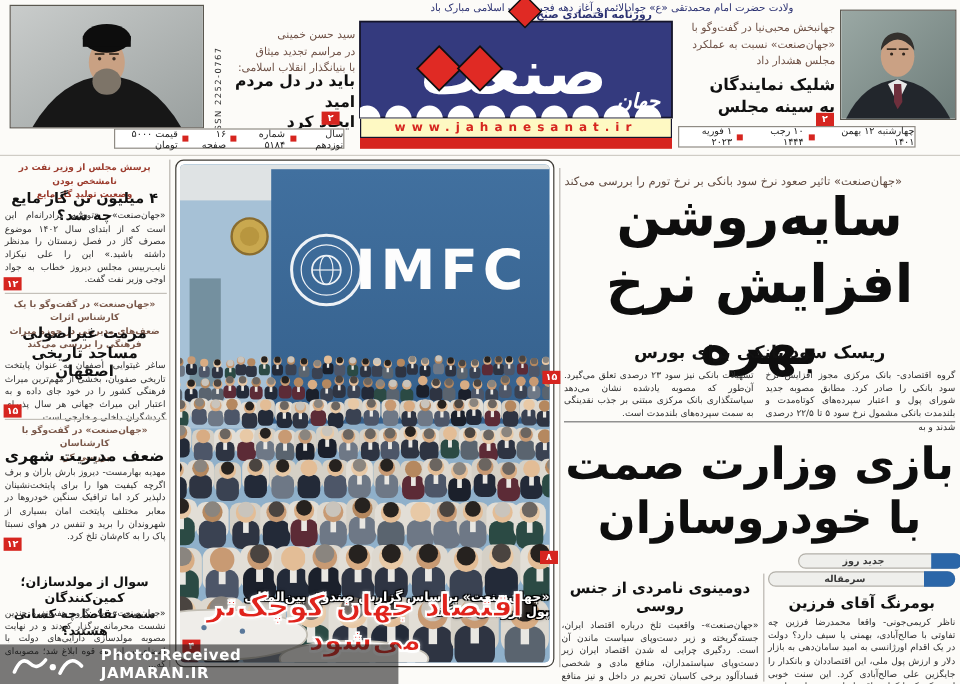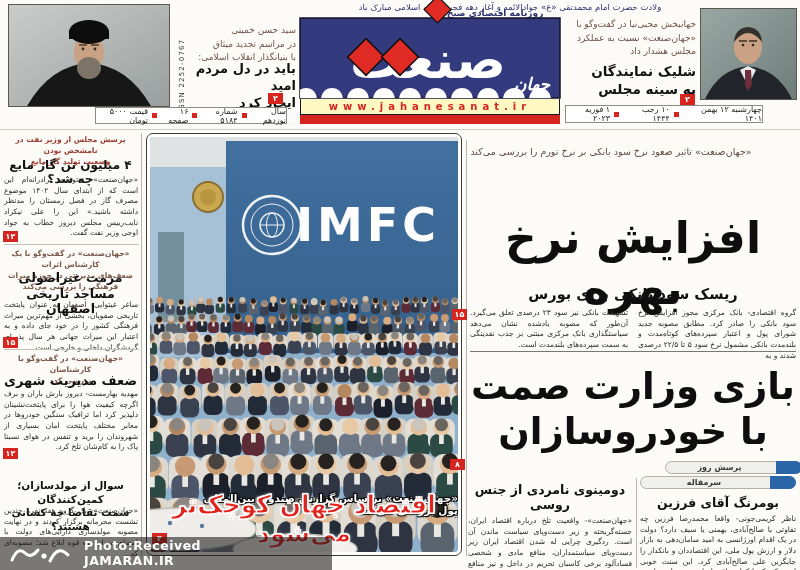--- a/index.html
+++ b/index.html
@@ -167,21 +167,21 @@
   <div class="divider-sb" style="top:349px;"></div>
 
   <div class="abs c kicker-sm pre" style="left:2px;top:354px;width:137px;">«جهان‌صنعت» در گفت‌وگو با کارشناسان
 بررسی کرد</div>
   <div class="abs c hl" style="left:2px;top:373px;width:137px;font-size:13px;">ضعف مدیریت شهری</div>
   <div class="abs bodytxt" style="left:4px;top:389px;width:134px;">مهدیه بهارمست- دیروز بارش باران و برف اگرچه کیفیت هوا را برای پایتخت‌نشینان دلپذیر کرد اما ترافیک سنگین خودروها در معابر مختلف پایتخت امان بسیاری از شهروندان را برید و تنفس در هوای نسبتا پاک را به کام‌شان تلخ کرد.</div>
   <div class="badge" style="left:3px;top:448px;">۱۲</div>
 
   <div class="secbar abs" style="left:2px;top:461px;width:137px;">
     <span class="tab"></span>
-    <span class="lbl">پرسش روز</span>
+    <span class="lbl">جدید روز</span>
   </div>
   <div class="abs c hl pre" style="left:2px;top:479px;width:137px;font-size:10.5px;line-height:1.3;">سوال از مولدسازان؛ کمین‌کنندگان
 سمت تقاضا چه کسانی هستند؟</div>
   <div class="abs bodytxt" style="left:4px;top:506px;width:134px;">«جهان‌صنعت»- یک گروه هفت‌نفره چندین نشست محرمانه برگزار کردند و در نهایت مصوبه مولدسازی دارایی‌های دولت با امضای سران سه قوه ابلاغ شد؛ مصوبه‌ای که...</div>
 
   <div class="vrule" style="left:141px;top:133px;height:423px;"></div>
 
   <div class="photo-frame">
     <div class="photo-canvas">
       <svg width="100%" height="100%" viewBox="0 0 308 415" preserveAspectRatio="none">
@@ -815,20 +815,21 @@
       </svg>
       <div class="photo-cap-kicker">«جهان‌صنعت» براساس گزارش صندوق بین‌المللی پول بررسی می‌کند</div>
       <div class="photo-cap-headline">اقتصاد جهان کوچک‌تر می‌شود</div>
     </div>
     <div class="badge" style="left:5px;bottom:11px;">۴</div>
   </div>
 
   <div class="vrule" style="left:466px;top:140px;height:416px;"></div>
 
   <div class="abs c kicker" style="left:448px;top:145px;width:326px;font-size:9.5px;color:#5f4a40;">«جهان‌صنعت» تاثیر صعود نرخ سود بانکی بر نرخ تورم را بررسی می‌کند</div>
+  <div class="abs lead-h" style="left:470px;top:157px;width:326px;font-size:44px;line-height:1.15;">سایه‌روشن</div>
   <div class="abs lead-h" style="left:470px;top:213px;width:326px;font-size:44px;line-height:1.15;">افزایش نرخ بهره</div>
   <div class="abs c hl" style="left:470px;top:286px;width:326px;font-size:14.5px;">ریسک سود بانکی برای بورس</div>
   <div class="abs" style="left:470px;top:308px;width:326px;display:flex;gap:10px;">
     <div class="bodytxt" style="flex:1;">گروه اقتصادی- بانک مرکزی مجوز افزایش نرخ سود بانکی را صادر کرد. مطابق مصوبه جدید شورای پول و اعتبار سپرده‌های کوتاه‌مدت و بلندمدت بانکی مشمول نرخ سود ۵ تا ۲۲/۵ درصدی شدند و به</div>
     <div class="bodytxt" style="flex:1;">تسهیلات بانکی نیز سود ۲۳ درصدی تعلق می‌گیرد. آن‌طور که مصوبه یادشده نشان می‌دهد سیاستگذاری بانک مرکزی مبتنی بر جذب نقدینگی به سمت سپرده‌های بلندمدت است.</div>
   </div>
   <div class="badge" style="left:452px;top:309px;">۱۵</div>
 
   <div class="hrule" style="left:470px;top:351px;width:326px;background:#777;"></div>
 

